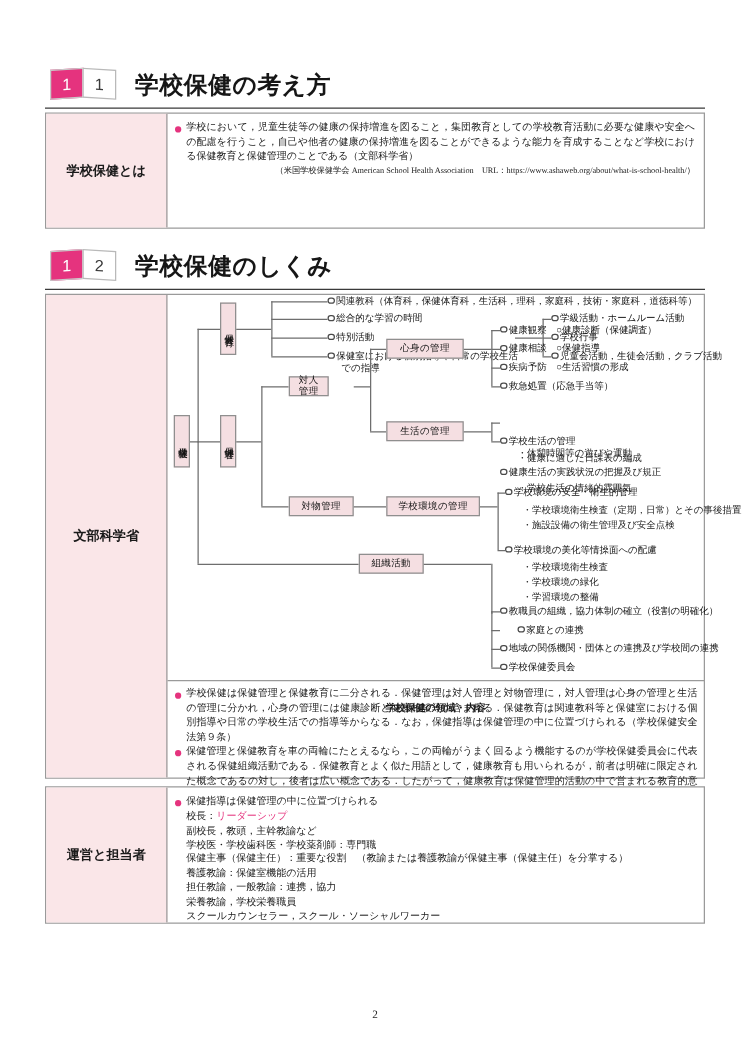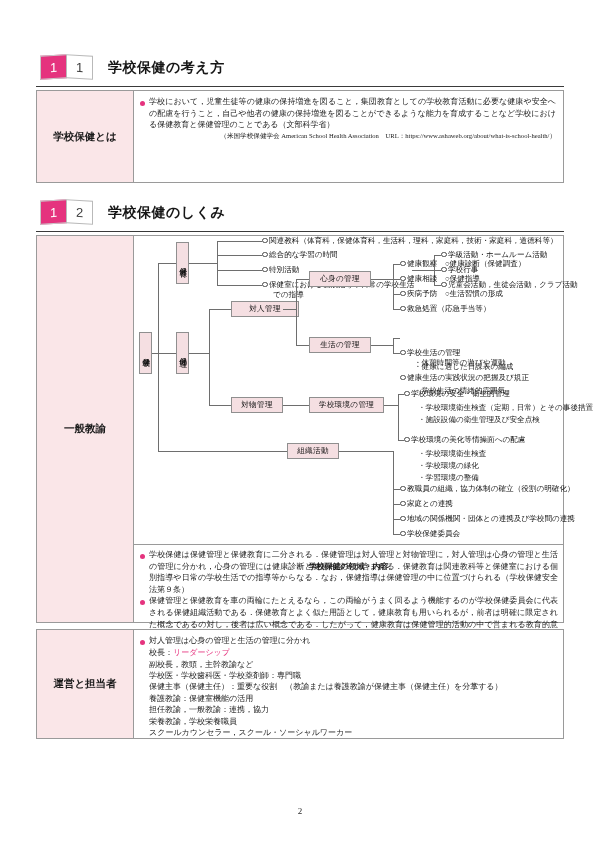--- a/index.html
+++ b/index.html
@@ -29,21 +29,21 @@
     transform:skewY(-3.5deg);
   }
   .book-icon .pg.right {
     left:26px; background:#ffffff; color:#3a3a3a;
     border:1px solid #b9b9b9;
     transform:skewY(3.5deg);
   }
   .sec-title {
     margin-left:12px;
     font-family:"Liberation Sans","DejaVu Sans",sans-serif;
-    font-size:14px; font-weight:bold; letter-spacing:0.5px;
+    font-size:19px; font-weight:bold; letter-spacing:0.5px;
     color:#161616;
   }
   .sec-rule { position:absolute; height:1px; background:#3a3a3a; }
 
   
   .tbl { position:absolute; border:1px solid #9a9a9a; background:#fff; display:flex; }
   .tbl .lab {
     width:97px; flex:0 0 97px;
     background:#fae6e8;
     border-right:1px solid #9a9a9a;
@@ -140,21 +140,21 @@
   <div class="sec-head" style="left:40px; top:200px;">
     <div class="book-icon">
       <div class="pg left">1</div>
       <div class="pg right">2</div>
     </div>
     <div class="sec-title">学校保健のしくみ</div>
   </div>
   <div class="sec-rule" style="left:36px; top:231px; width:528px;"></div>
 
   <div class="tbl" style="left:36px; top:235px; width:528px; height:388px;">
-    <div class="lab">一般教諭</div>
+    <div class="lab">文部科学省</div>
     <div class="body" style="padding:0; position:relative;">
 
       <div class="diagram-wrap" style="left:0; top:0; width:430px; height:290px;">
 
         <div class="node vert" style="left:5px; top:96px; width:13px; height:42px;">学校保健</div>
 
         <div class="ln v" style="left:24px; top:27px; height:188px;"></div>
         <div class="ln h" style="left:18px; top:117px; width:7px;"></div>
 
         <div class="ln h" style="left:24px; top:27px; width:18px;"></div>
@@ -186,21 +186,21 @@
         <div class="ln h" style="left:300px; top:49px; width:7px;"></div>
         <div class="leaf" style="left:307px; top:14px;"><span class="circ"></span><span>学級活動・ホームルーム活動</span></div>
         <div class="leaf" style="left:307px; top:29px;"><span class="circ"></span><span>学校行事</span></div>
         <div class="leaf" style="left:307px; top:44px;"><span class="circ"></span><span>児童会活動，生徒会活動，クラブ活動</span></div>
 
         <div class="ln h" style="left:55px; top:117px; width:20px;"></div>
         <div class="ln v" style="left:75px; top:73px; height:96px;"></div>
         <div class="ln h" style="left:75px; top:73px;  width:22px;"></div>
         <div class="ln h" style="left:75px; top:169px; width:22px;"></div>
 
-        <div class="node horiz" style="left:97px; top:65px; width:68px; height:16px;">対人管理</div>
+        <div class="node horiz" style="left:97px; top:65px; width:32px; height:16px;">対人管理</div>
         <div class="node horiz" style="left:97px; top:161px; width:52px; height:16px;">対物管理</div>
 
         <div class="ln h" style="left:149px; top:73px; width:13px;"></div>
         <div class="ln v" style="left:162px; top:43px; height:66px;"></div>
         <div class="ln h" style="left:162px; top:43px;  width:13px;"></div>
         <div class="ln h" style="left:162px; top:109px; width:13px;"></div>
 
         <div class="node horiz" style="left:175px; top:35px; width:62px; height:16px;">心身の管理</div>
         <div class="node horiz" style="left:175px; top:101px; width:62px; height:16px;">生活の管理</div>
 
@@ -241,41 +241,41 @@
         <div class="sub" style="left:284px; top:237px;">・学習環境の整備</div>
 
         <div class="ln h" style="left:205px; top:215px; width:54px;"></div>
         <div class="ln v" style="left:259px; top:253px; height:45px;"></div>
         <div class="ln v" style="left:259px; top:215px; height:40px;"></div>
         <div class="ln h" style="left:259px; top:253px; width:7px;"></div>
         <div class="ln h" style="left:259px; top:268px; width:7px;"></div>
         <div class="ln h" style="left:259px; top:283px; width:7px;"></div>
         <div class="ln h" style="left:259px; top:298px; width:7px;"></div>
         <div class="leaf" style="left:266px; top:248px;"><span class="circ"></span><span>教職員の組織，協力体制の確立（役割の明確化）</span></div>
-        <div class="leaf" style="left:266px; top:263px;"><span class="circ"></span><span>家庭との連携</span></div>
+        <div class="leaf" style="left:280px; top:263px;"><span class="circ"></span><span>家庭との連携</span></div>
         <div class="leaf" style="left:266px; top:278px;"><span class="circ"></span><span>地域の関係機関・団体との連携及び学校間の連携</span></div>
         <div class="leaf" style="left:266px; top:293px;"><span class="circ"></span><span>学校保健委員会</span></div>
       </div>
 
       <div class="fig-cap" style="left:0; top:293px;margin-top:32px;">学校保健の領域・内容</div>
 
       <div class="divider" style="left:0; top:308px; width:430px;"></div>
 
       <div class="para" style="left:6px; top:313px; width:418px;">
         <div class="bullet-line jp">学校保健は保健管理と保健教育に二分される．保健管理は対人管理と対物管理に，対人管理は心身の管理と生活の管理に分かれ，心身の管理には健康診断と健康相談等が含まれる．保健教育は関連教科等と保健室における個別指導や日常の学校生活での指導等からなる．なお，保健指導は保健管理の中に位置づけられる（学校保健安全法第９条）</div>
         <div class="bullet-line jp">保健管理と保健教育を車の両輪にたとえるなら，この両輪がうまく回るよう機能するのが学校保健委員会に代表される保健組織活動である．保健教育とよく似た用語として，健康教育も用いられるが，前者は明確に限定された概念であるの対し，後者は広い概念である．したがって，健康教育は保健管理的活動の中で営まれる教育的意義を有する活動にも適用され使われる</div>
       </div>
 
     </div>
   </div>
 
   <div class="tbl" style="left:36px; top:629px; width:528px; height:110px;">
     <div class="lab">運営と担当者</div>
     <div class="body">
-      <div class="bullet-line roster">対人管理は心身の管理と生活の管理に分かれ</div>
+      <div class="bullet-line roster">保健指導は保健管理の中に位置づけられる</div>
       <div class="roster" style="padding-left:9px;">
         <div><span>校長：</span><span class="hi">リーダーシップ</span><span></span></div>
         <div>副校長，教頭，主幹教諭など</div>
         <div>学校医・学校歯科医・学校薬剤師：専門職</div>
         <div>保健主事（保健主任）：重要な役割　（教諭または養護教諭が保健主事（保健主任）を分掌する）</div>
         <div>養護教諭：保健室機能の活用</div>
         <div>担任教諭，一般教諭：連携，協力</div>
         <div>栄養教諭，学校栄養職員</div>
         <div>スクールカウンセラー，スクール・ソーシャルワーカー</div>
       </div>

